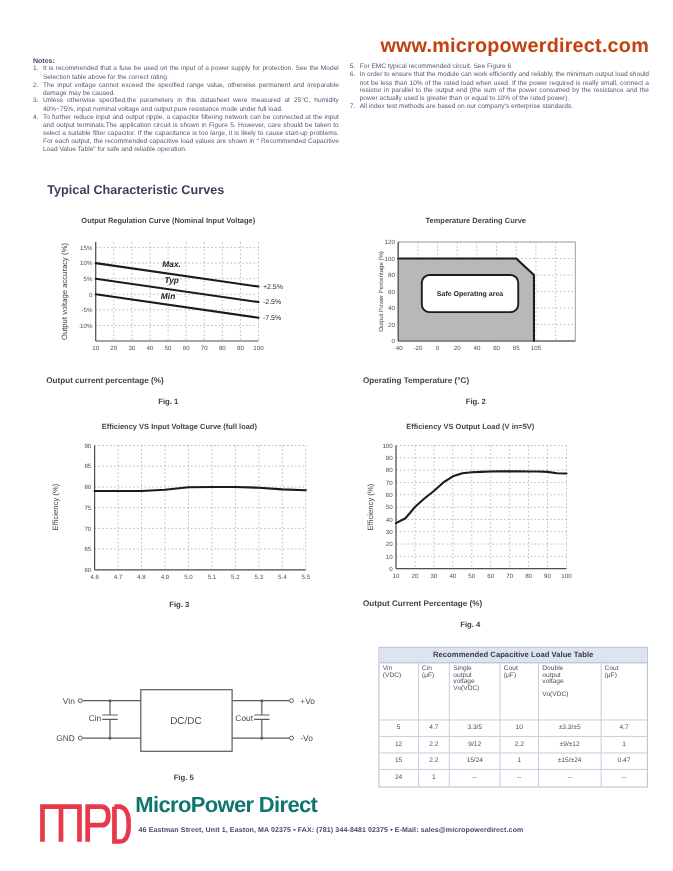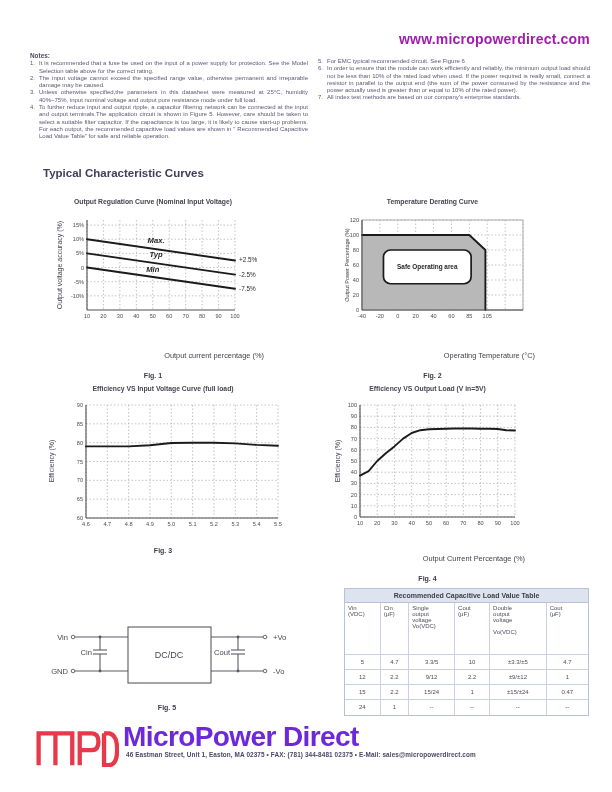--- a/index.html
+++ b/index.html
@@ -1,28 +1,28 @@
 <!DOCTYPE html>
 <html><head>
 <meta charset="utf-8">
 <style>
   html,body{margin:0;padding:0;background:#888;}
   *{box-sizing:border-box;}
   .page{position:relative;width:612px;height:792px;background:#ffffff;margin:0 auto;
         font-family:"Liberation Sans",sans-serif;color:#56516c;overflow:hidden;}
-  .url{position:absolute;top:31px;right:22px;font-size:14px;font-weight:bold;color:#a21caf;letter-spacing:0.2px;}
+  .url{position:absolute;top:31px;right:22px;font-size:18px;font-weight:bold;color:#c2410c;letter-spacing:0.2px;}
   .notes-col{position:absolute;font-size:6px;line-height:7.3px;color:#5c5775;text-align:justify;}
   .notes-heading{font-weight:bold;font-size:6.4px;margin-bottom:1px;color:#4e4966;}
   .note{display:flex;}
   .note .nn{width:9px;flex:none;}
   .note .nt{flex:1;}
   .h1{position:absolute;font-size:11.5px;font-weight:bold;color:#433d5c;}
   .fig{position:absolute;}
   .fig-title{font-size:6.8px;font-weight:bold;color:#46424f;text-align:center;height:10px;margin-bottom:2px;white-space:nowrap;}
-  .fig-xlab{font-size:7.4px;font-weight:normal;color:#45414e;text-align:right;margin-top:19px;}
+  .fig-xlab{font-size:7.4px;font-weight:bold;color:#45414e;text-align:left;margin-top:9px;}
   .fig-cap{font-size:7px;font-weight:bold;color:#3e3a48;text-align:center;margin-top:12px;}
   .ylab{position:absolute;transform:rotate(-90deg);font-size:7px;color:#45414e;text-align:center;height:10px;line-height:10px;white-space:nowrap;}
   .ylab.small{font-size:5.5px;}
   svg{font-family:"Liberation Sans",sans-serif;display:block;}
   .grid{stroke:#a9a9a9;stroke-width:0.7;stroke-dasharray:1.5,2;fill:none;}
   .axis{stroke:#4f4f4f;stroke-width:1.1;}
   .frame{fill:none;stroke:#9a9a9a;stroke-width:0.8;}
   .curve{fill:none;stroke:#1b1b1b;stroke-width:1.9;stroke-linejoin:round;stroke-linecap:round;}
   .tick{font-size:5.6px;fill:#4c4c54;}
   .linelab{font-size:7.6px;font-weight:bold;font-style:italic;fill:#1f1f1f;}
@@ -38,21 +38,21 @@
   .cap-table{position:absolute;border:1px solid #b7c2d6;font-size:6px;color:#4e4e5a;background:#fff;}
   .t-title{background:#dde4f0;border-bottom:1px solid #b7c2d6;font-weight:bold;font-size:7px;color:#3c3c46;
            text-align:center;padding:3px 0;}
   .t-row{display:flex;}
   .t-cell{border-right:1px solid #c9d2e2;border-bottom:1px solid #c9d2e2;padding:2px 3px;white-space:pre-line;}
   .t-cell:last-child{border-right:none;}
   .t-head .t-cell{height:52px;}
   .t-data .t-cell{text-align:center;padding-top:4px;height:15px;}
   .t-row:last-child .t-cell{border-bottom:none;}
   
-  .brand{position:absolute;left:123px;top:721px;font-size:28px;font-weight:bold;color:#6d28d9;letter-spacing:-0.6px;}
+  .brand{position:absolute;left:123px;top:721px;font-size:20px;font-weight:bold;color:#0f766e;letter-spacing:-0.6px;}
   .address{position:absolute;left:126px;top:751px;font-size:6.4px;font-weight:bold;color:#4b4566;letter-spacing:0.1px;}
 </style>
 </head>
 <body>
 
 <div class="page">
 
   <div class="url">www.micropowerdirect.com</div>
 
   <div class="notes-col" style="left:30px;top:52px;width:278px;">

